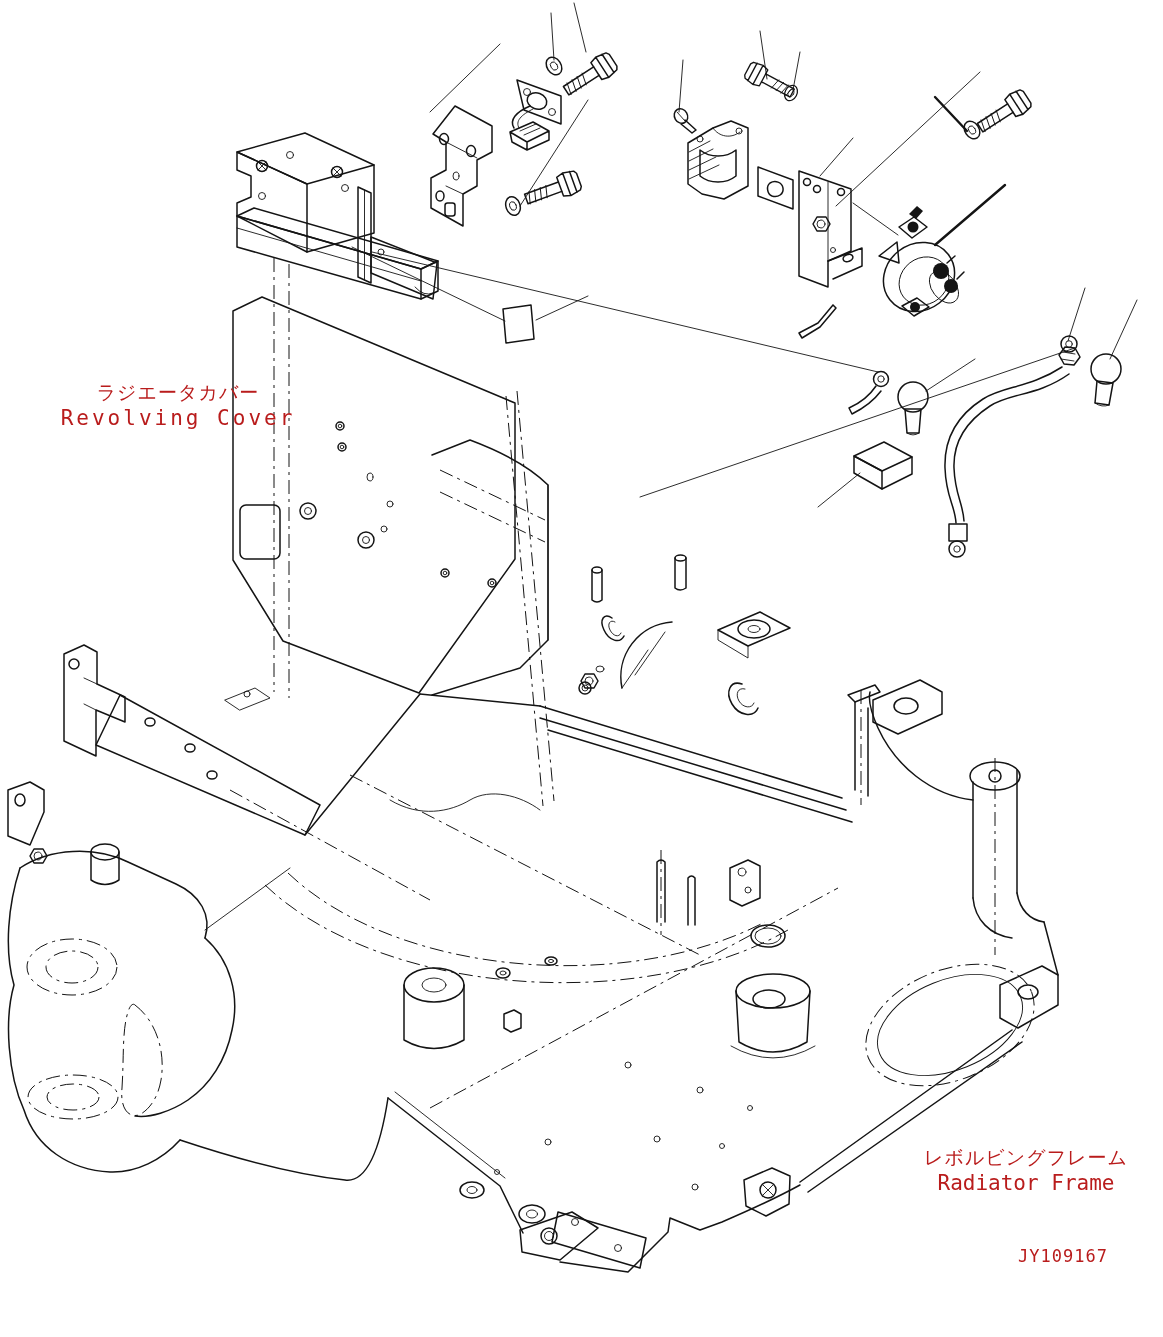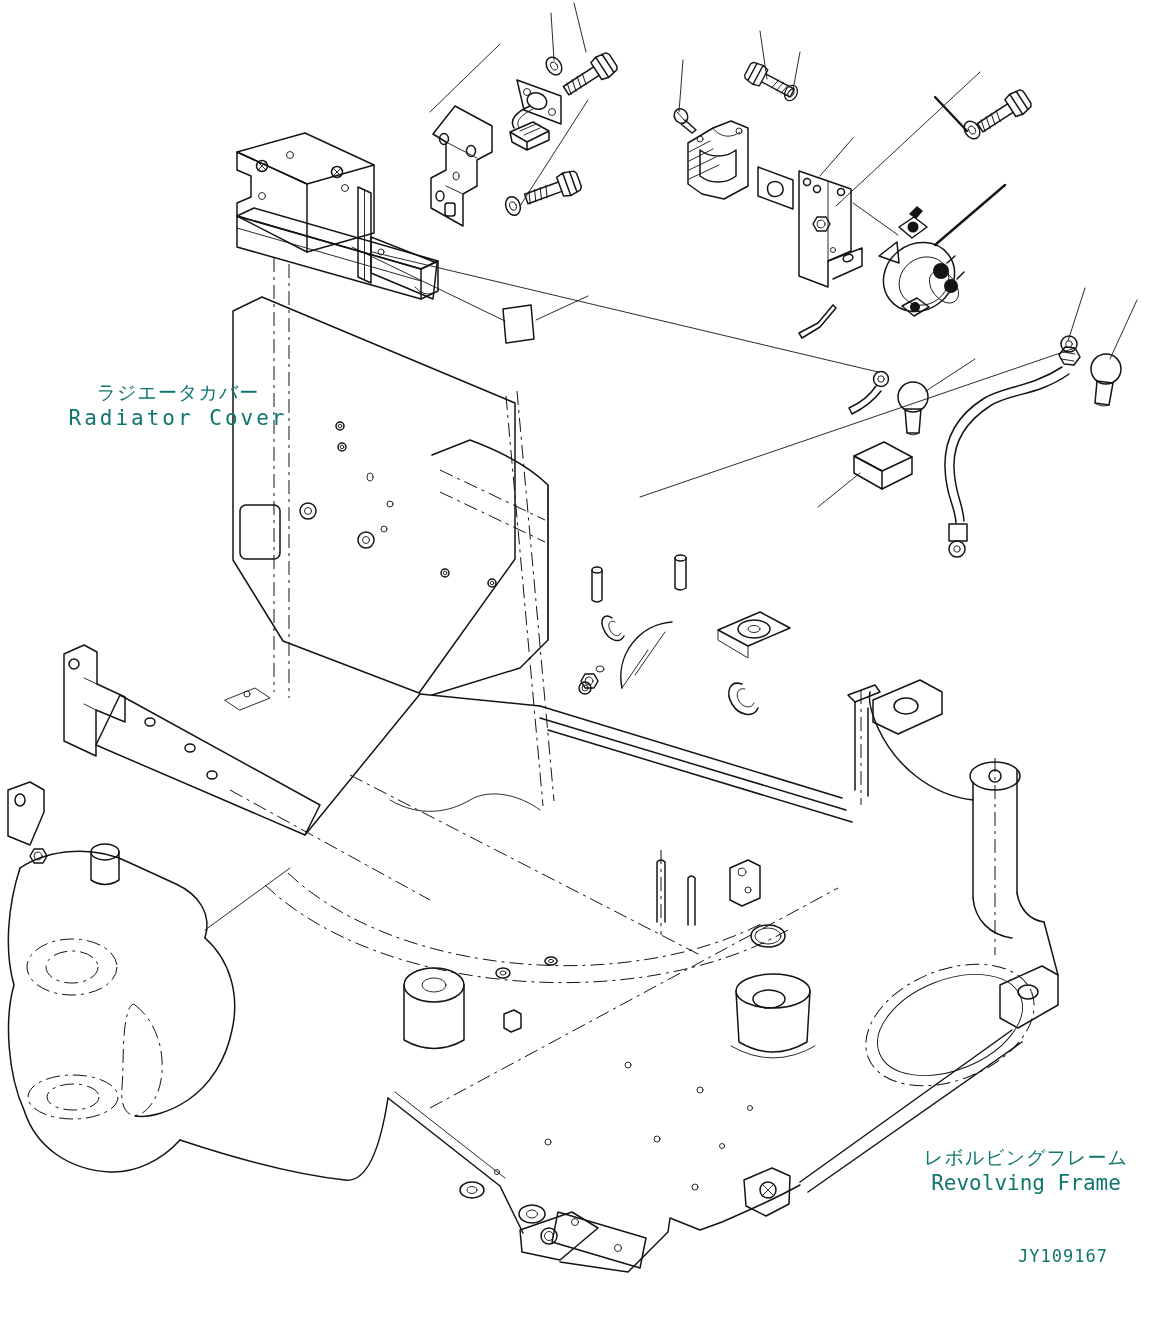--- a/index.html
+++ b/index.html
@@ -1,17 +1,17 @@
 <!DOCTYPE html>
 <html><head>
 <meta charset="utf-8">
 <style>
   html,body{margin:0;padding:0;background:#fff;}
   .stage{position:relative;width:1163px;height:1337px;background:#fff;overflow:hidden;
-         font-family:"DejaVu Sans Mono","DejaVu Sans",monospace;color:#0f766e;}
+         font-family:"DejaVu Sans Mono","DejaVu Sans",monospace;color:#b91c1c;}
   svg{position:absolute;left:0;top:0;}
   svg .p{stroke:#141414;fill:none;stroke-width:1.5;stroke-linecap:round;stroke-linejoin:round;}
   svg .t{stroke:#141414;fill:none;stroke-width:0.9;stroke-linecap:round;}
   svg .k{stroke:#141414;fill:none;stroke-width:2.4;stroke-linecap:round;}
   svg .d{stroke:#141414;fill:none;stroke-width:1;stroke-dasharray:14 5 3 5;}
   svg .f{fill:#141414;stroke:none;}
   .lbl{position:absolute;text-align:center;line-height:1.25;white-space:nowrap;}
   .lbl .jp{font-size:19px;letter-spacing:1px;display:block;}
   .lbl .en{font-size:21px;display:block;}
   .en.wide{letter-spacing:3px;}
@@ -364,23 +364,23 @@
         <path class="t" d="M763,1185 L773,1195 M773,1185 L763,1195"></path>
 
     <path class="t" d="M390,800 C420,818 450,812 470,800 C490,788 520,795 540,810"></path>
     <path class="t" d="M225,700 L255,688 L270,698 L240,710 Z"></path>
     <circle class="t" cx="247" cy="694" r="3"></circle>
   </g>
 </svg>
 
 <div class="lbl" style="left:60px;top:381px;width:236px;">
   <span class="jp">ラジエータカバー</span>
-  <span class="en wide">Radiator Cover</span>
+  <span class="en wide">Revolving Cover</span>
 </div>
 
 <div class="lbl" style="left:920px;top:1146px;width:212px;">
   <span class="jp">レボルビングフレーム</span>
-  <span class="en">Revolving Frame</span>
+  <span class="en">Radiator Frame</span>
 </div>
 
 <div class="dwgno" style="left:1018px;top:1246px;text-align:right;">JY109167</div>
 
 </div>
 
 </body></html>

